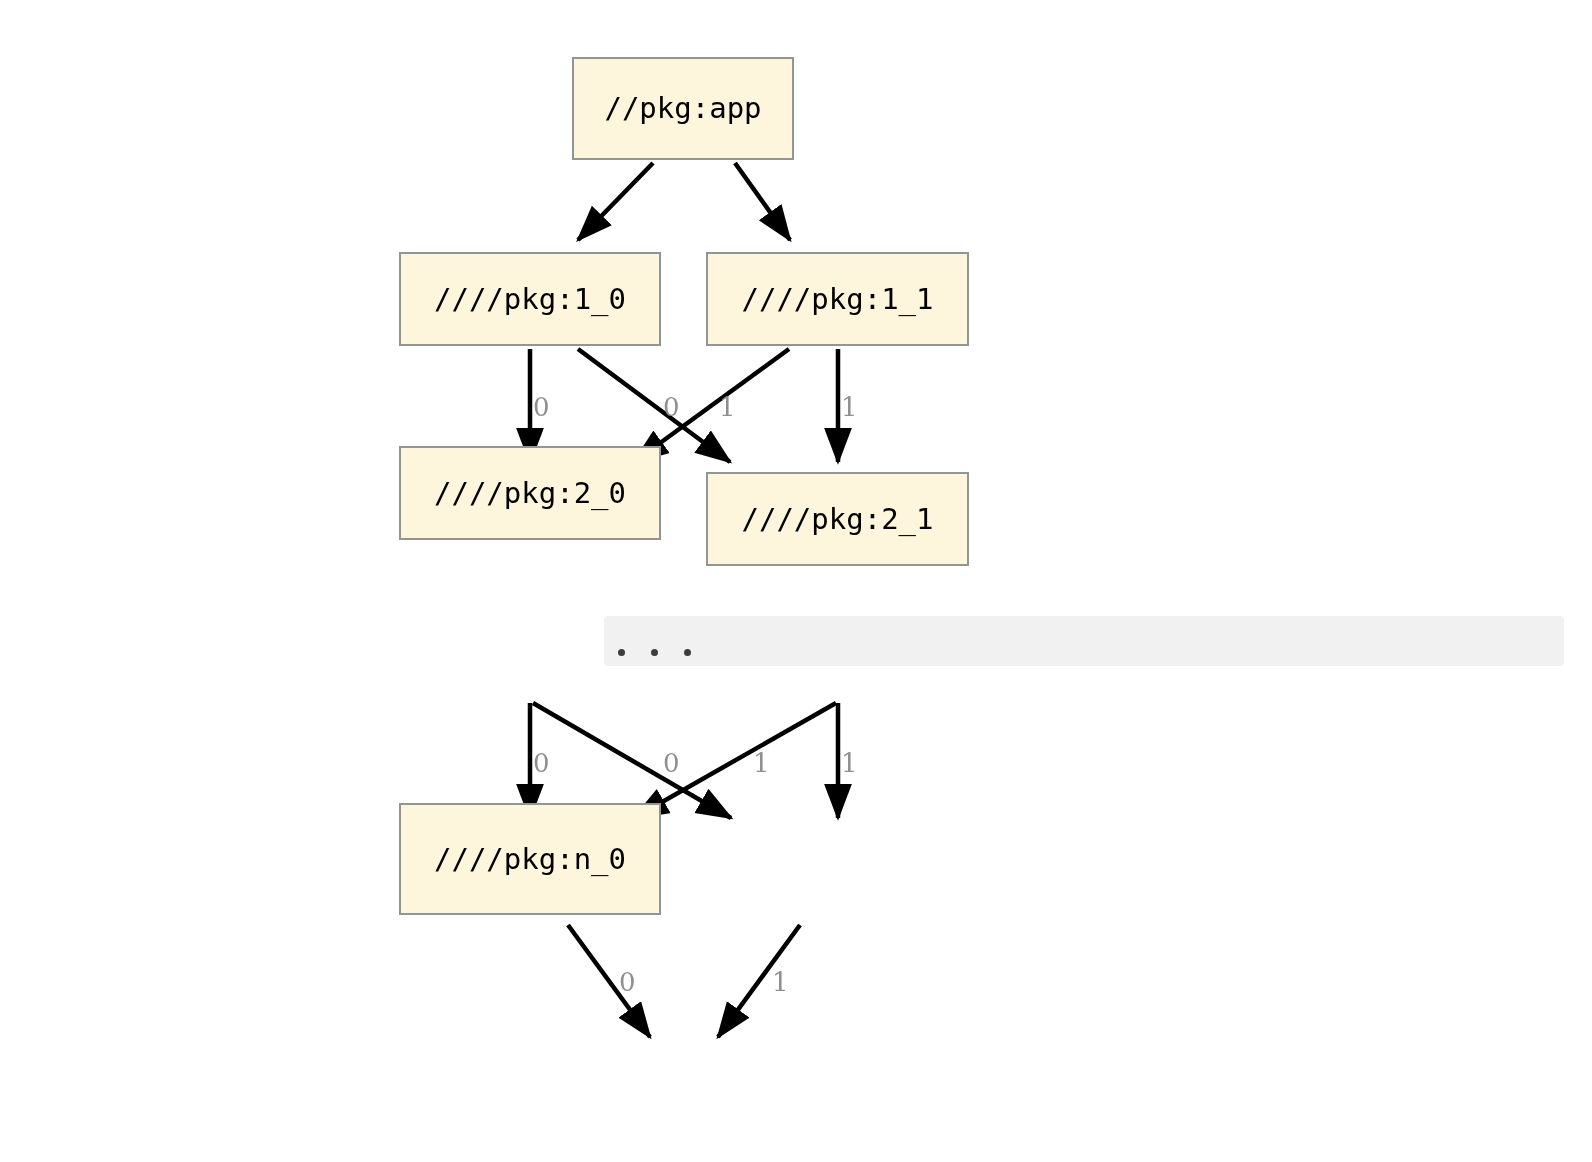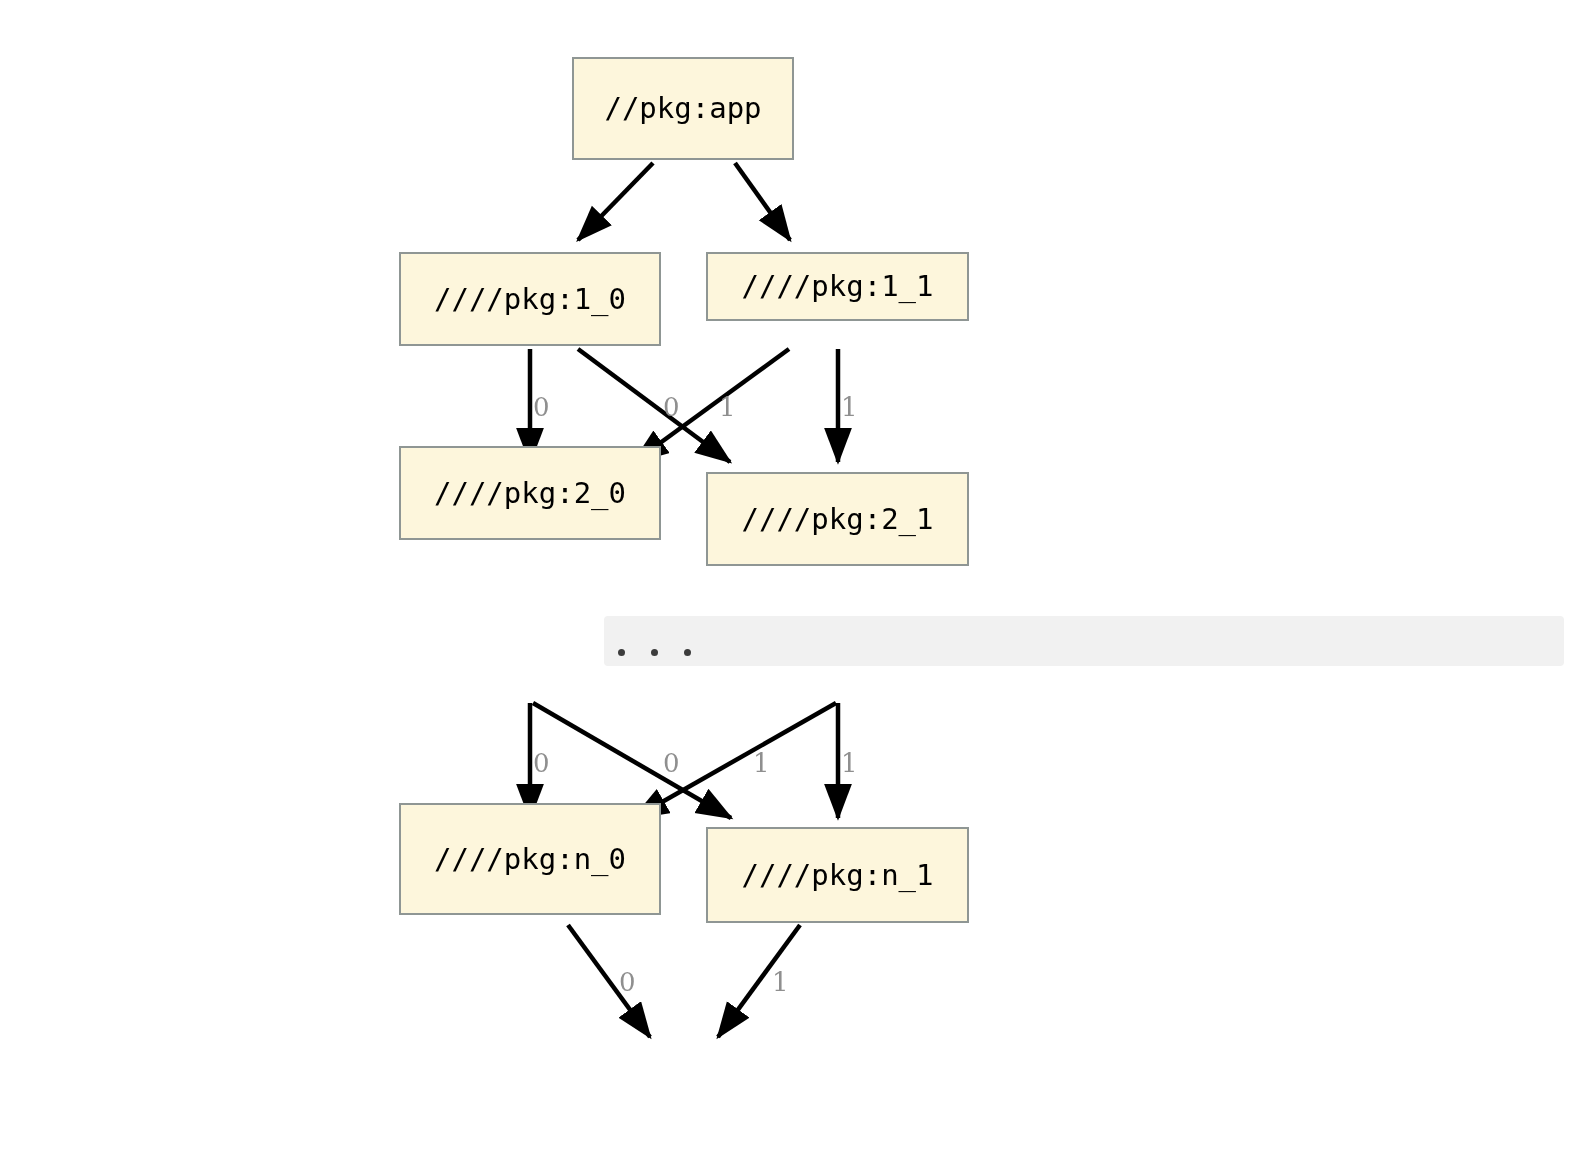--- a/index.html
+++ b/index.html
@@ -126,39 +126,36 @@
   </svg>
 
   <div class="node-box" style="left:572px; top:35px; width:222px; height:103px;">
     <span class="node-label">//pkg:app</span>
   </div>
 
   <div class="node-box" style="left:399px; top:230px; width:262px; height:94px;text-align:right;">
     <span class="node-label">////pkg:1_0</span>
   </div>
 
-  <div class="node-box" style="left:706px; top:230px; width:263px; height:69px;text-align:right;">
+  <div class="node-box" style="left:706px; top:230px; width:263px; height:94px;text-align:right;">
     <span class="node-label">////pkg:1_1</span>
   </div>
 
   <div class="node-box" style="left:399px; top:424px; width:262px; height:94px;">
     <span class="node-label">////pkg:2_0</span>
   </div>
 
   <div class="node-box" style="left:706px; top:450px; width:263px; height:94px;">
     <span class="node-label">////pkg:2_1</span>
   </div>
 
   <div class="node-box" style="left:399px; top:781px; width:262px; height:112px;">
     <span class="node-label">////pkg:n_0</span>
   </div>
 
-  <div class="node-box" style="left:706px; top:805px; width:263px; height:96px;">
-    <span class="node-label">////pkg:n_1</span>
-  </div>
 
 
   <div class="ellipsis-band" style="left:604px; top:594px; width:960px; height:50px;">
     <div class="ellipsis-dots">
       <span class="ellipsis-dot"></span>
       <span class="ellipsis-dot"></span>
       <span class="ellipsis-dot"></span>
     </div>
   </div>
 

